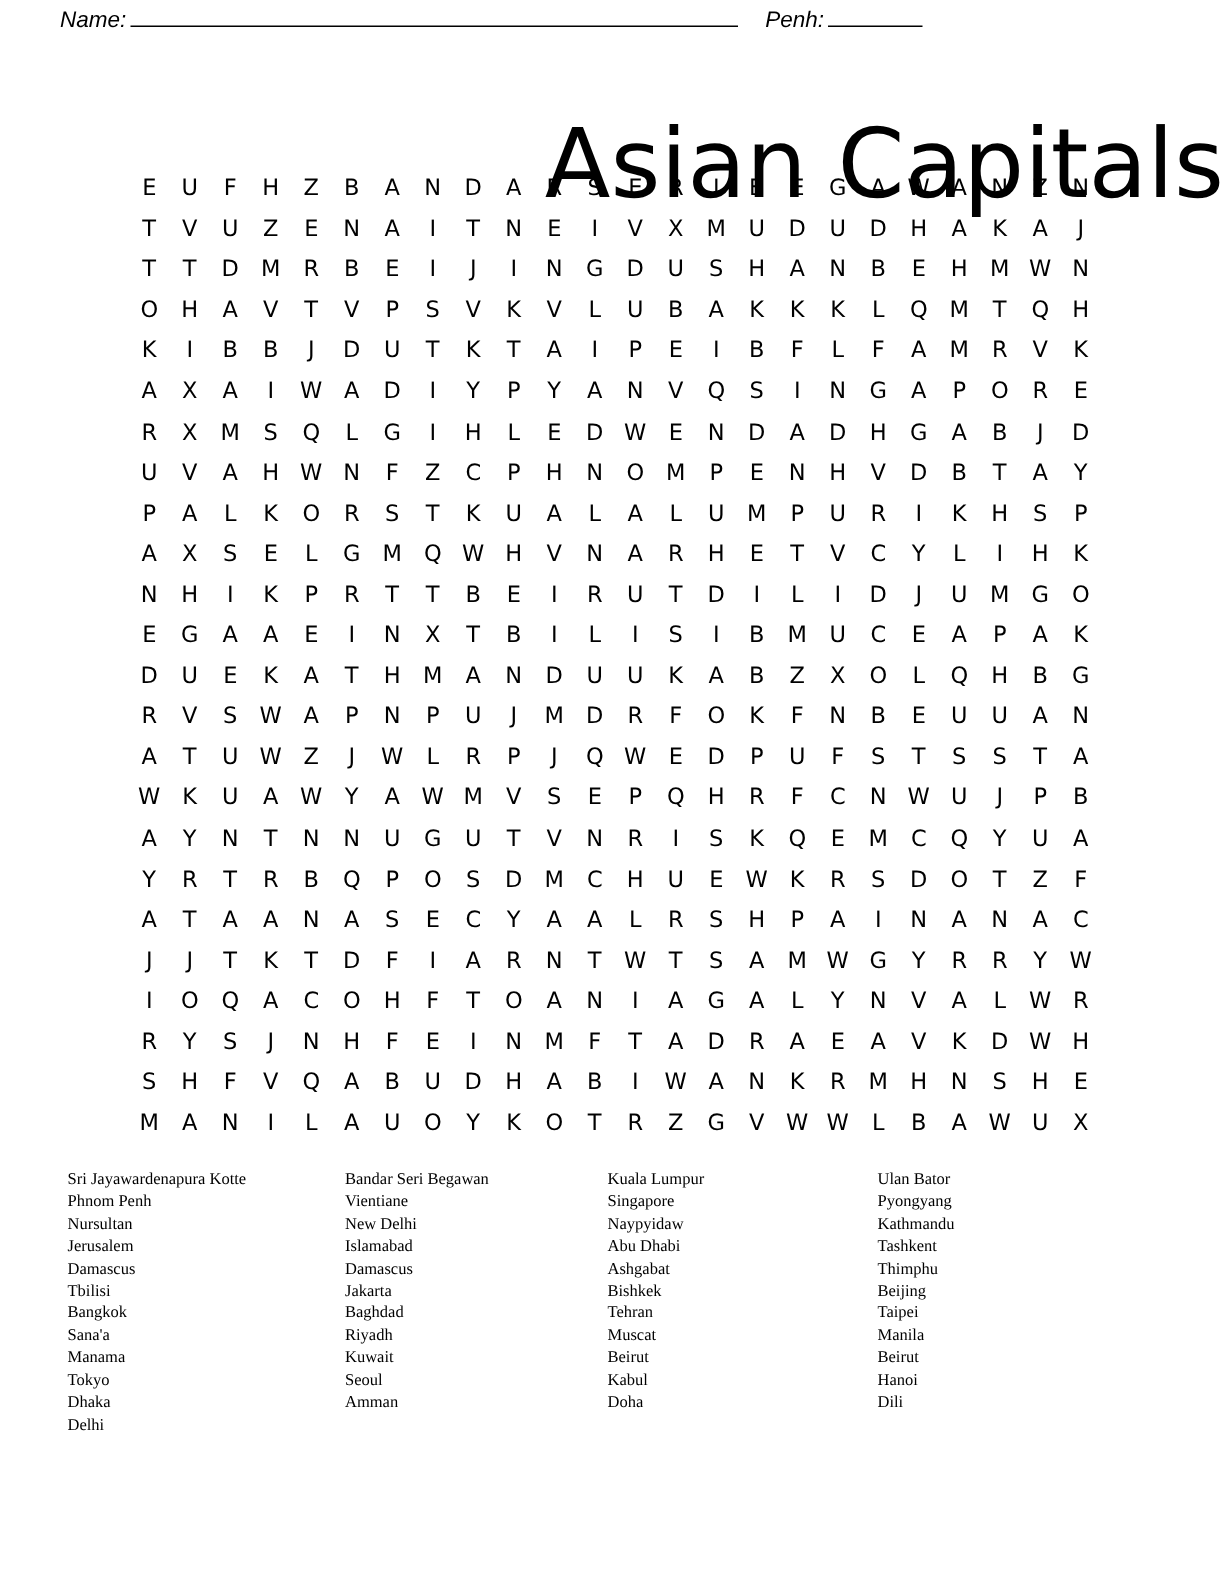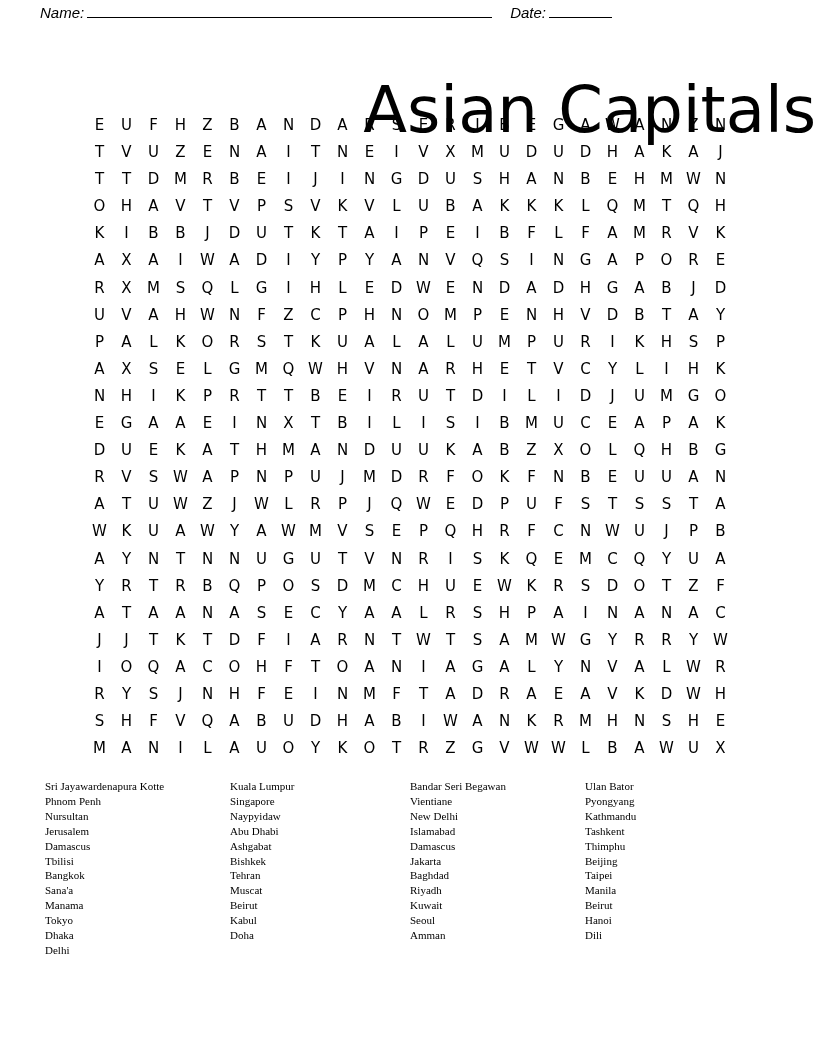--- a/index.html
+++ b/index.html
@@ -98,21 +98,21 @@
     font-family: Liberation Serif, serif;
   }
 </style>
 </head>
 <body>
 
 <div class="header-row">
   <span class="field-label">Name:</span>
   <span class="rule rule-name"></span>
   <span class="spacer-between"></span>
-  <span class="field-label">Date:</span>
+  <span class="field-label">Penh:</span>
   <span class="rule rule-date"></span>
 </div>
 
 <h1 class="puzzle-title">Asian Capitals</h1>
 
 <div class="grid">
     <div class="grid-cell">E</div>
     <div class="grid-cell">U</div>
     <div class="grid-cell">F</div>
     <div class="grid-cell">H</div>
@@ -698,45 +698,45 @@
       <div class="word-item">Jerusalem</div>
       <div class="word-item">Damascus</div>
       <div class="word-item">Tbilisi</div>
       <div class="word-item">Bangkok</div>
       <div class="word-item">Sana'a</div>
       <div class="word-item">Manama</div>
       <div class="word-item">Tokyo</div>
       <div class="word-item">Dhaka</div>
       <div class="word-item">Delhi</div>
     </div>
+    <div class="word-col word-col-1">
+      <div class="word-item">Bandar Seri Begawan</div>
+      <div class="word-item">Vientiane</div>
+      <div class="word-item">New Delhi</div>
+      <div class="word-item">Islamabad</div>
+      <div class="word-item">Damascus</div>
+      <div class="word-item">Jakarta</div>
+      <div class="word-item">Baghdad</div>
+      <div class="word-item">Riyadh</div>
+      <div class="word-item">Kuwait</div>
+      <div class="word-item">Seoul</div>
+      <div class="word-item">Amman</div>
+    </div>
     <div class="word-col word-col-2">
       <div class="word-item">Kuala Lumpur</div>
       <div class="word-item">Singapore</div>
       <div class="word-item">Naypyidaw</div>
       <div class="word-item">Abu Dhabi</div>
       <div class="word-item">Ashgabat</div>
       <div class="word-item">Bishkek</div>
       <div class="word-item">Tehran</div>
       <div class="word-item">Muscat</div>
       <div class="word-item">Beirut</div>
       <div class="word-item">Kabul</div>
       <div class="word-item">Doha</div>
-    </div>
-    <div class="word-col word-col-1">
-      <div class="word-item">Bandar Seri Begawan</div>
-      <div class="word-item">Vientiane</div>
-      <div class="word-item">New Delhi</div>
-      <div class="word-item">Islamabad</div>
-      <div class="word-item">Damascus</div>
-      <div class="word-item">Jakarta</div>
-      <div class="word-item">Baghdad</div>
-      <div class="word-item">Riyadh</div>
-      <div class="word-item">Kuwait</div>
-      <div class="word-item">Seoul</div>
-      <div class="word-item">Amman</div>
     </div>
     <div class="word-col word-col-3">
       <div class="word-item">Ulan Bator</div>
       <div class="word-item">Pyongyang</div>
       <div class="word-item">Kathmandu</div>
       <div class="word-item">Tashkent</div>
       <div class="word-item">Thimphu</div>
       <div class="word-item">Beijing</div>
       <div class="word-item">Taipei</div>
       <div class="word-item">Manila</div>

